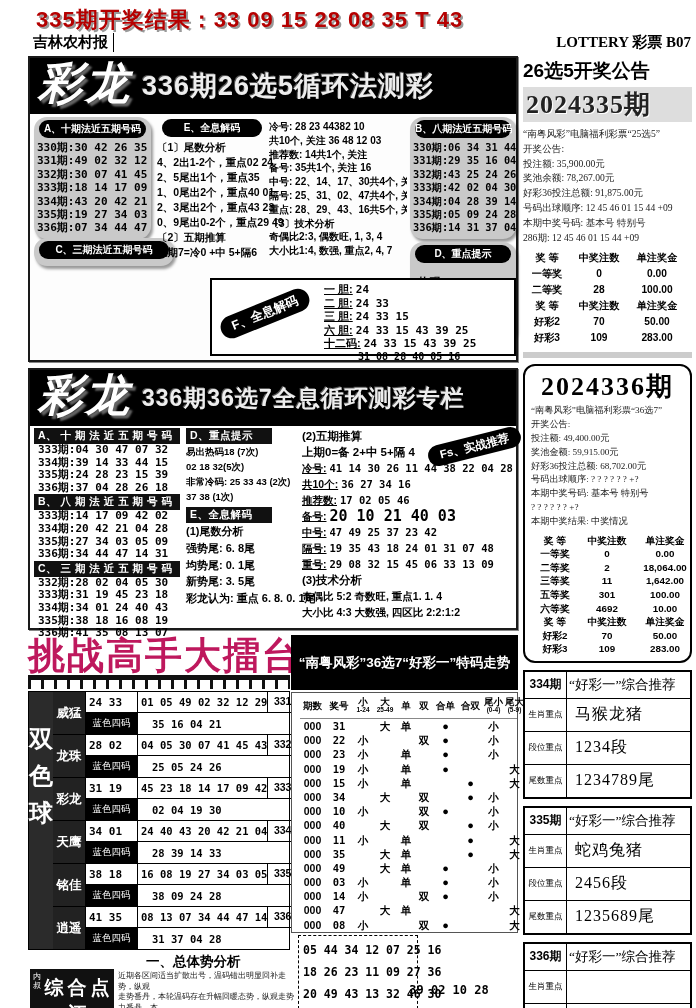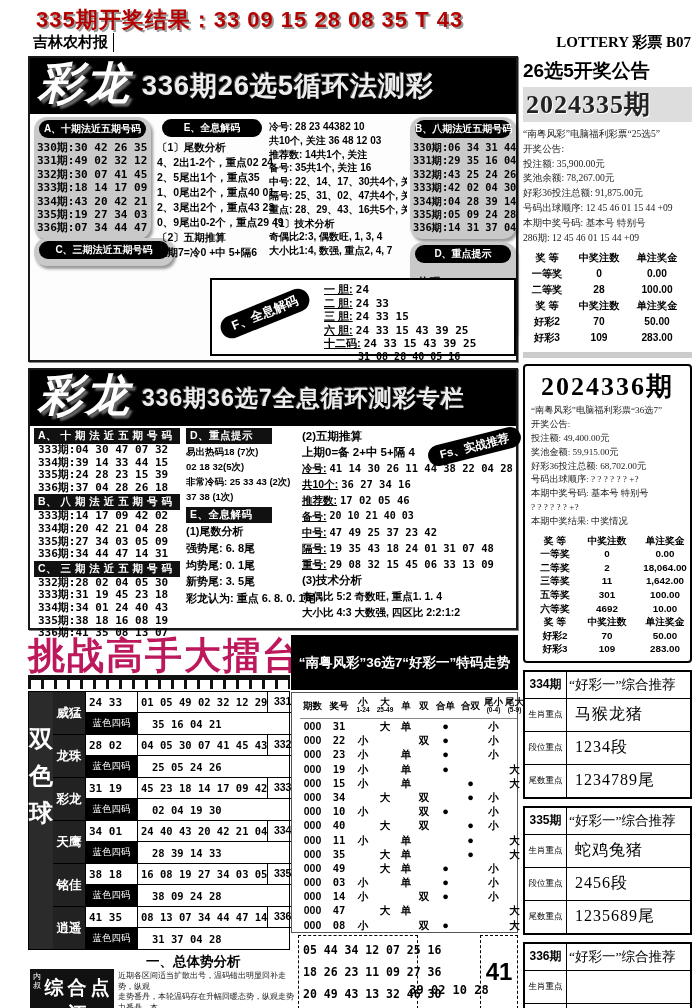--- a/index.html
+++ b/index.html
@@ -109,21 +109,21 @@
          font-size:24px; font-weight:bold; }
 
   .r-title { font-family:"Liberation Sans",sans-serif; font-weight:900; font-size:19px; margin:2px 0 3px; }
   .r-period { background:#ddd; font-size:26px; font-weight:bold; letter-spacing:1px; color:#222;
               text-shadow:1px 1px 0 #fff; padding:0 3px; margin-bottom:5px; }
   .r-lines div { font-size:9.6px; line-height:14.8px; color:#222; white-space:nowrap; overflow:hidden; }
   .r-table { margin-top:5px; font-family:"Liberation Sans",sans-serif; }
   .r-trow { display:grid; grid-template-columns:48px 56px 60px; font-size:10.2px; font-weight:bold;
             line-height:16px; text-align:center; }
   .divider { height:6px; background:#ccc; margin:6px 0; }
-  .box336 { border:2px solid #000; border-radius:4px; padding:3px 6px 5px; }
+  .box336 { border:2px solid #000; border-radius:12px; padding:3px 6px 5px; }
   .p336 { font-size:26px; font-weight:bold; text-align:center; letter-spacing:2px; }
   .box336 .r-lines div { font-size:9.2px; line-height:13.8px; }
   .box336 .r-trow { font-size:9.8px; line-height:13.6px; }
   .reco { border:2px solid #000; margin-top:7px; font-family:"Liberation Sans",sans-serif; }
   .reco-head { display:grid; grid-template-columns:42px 1fr; }
   .reco-period { border-right:1px solid #000; font-size:12px; font-weight:bold; display:flex;
                  align-items:center; justify-content:center; height:26px; }
   .reco-title { font-family:"Liberation Serif",serif; font-size:13.5px; display:flex; align-items:center;
                 padding-left:2px; white-space:nowrap; }
   .reco-row { display:grid; grid-template-columns:42px 1fr; border-top:1px solid #000; height:33px; }
@@ -183,21 +183,21 @@
       <div style="position:absolute;left:239px;top:6px;width:138px;overflow:hidden;">
         <div>
 
         <div class="cline">冷号: 28 23 44382 10</div>
               <div class="cline">共10个, 关注 36 48 12 03</div>
               <div class="cline">推荐数: 14共1个, 关注</div>
               <div class="cline">备号: 35共1个, 关注 16</div>
               <div class="cline">中号: 22、14、17、30共4个, 关注 25 31</div>
               <div class="cline">隔号: 25、31、02、47共4个, 关注 40 39</div>
               <div class="cline">重点: 28、29、43、16共5个, 关注:</div>
-              <div class="cline">〔1〕技术分析</div>
+              <div class="cline">〔3〕技术分析</div>
               <div class="cline">奇偶比2:3, 偶数旺, 1, 3, 4</div>
               <div class="cline">大小比1:4, 数强, 重点2, 4, 7</div>
             </div>
       </div>
       <div class="panel" style="left:380px;top:3px;width:106px;">
         <div class="pill">B、八期法近五期号码</div>
         <div>
 
         <div class="prow num" style="font-size:10.3px;">330期:06 34 31 44</div>
               <div class="prow num" style="font-size:10.3px;">331期:29 35 16 04</div>
@@ -293,21 +293,21 @@
               <div class="b2line">
                 <span class="lab">共10个:</span>
                 <span class="num" style="font-size:10.5px;">36 27 34 16</span>
               </div>
               <div class="b2line">
                 <span class="lab">推荐数:</span>
                 <span class="num" style="font-size:10.5px;">17 02 05 46</span>
               </div>
               <div class="b2line">
                 <span class="lab">备号:</span>
-                <span class="num" style="font-size:10px;">20 10 21 40 03</span>
+                <span class="num" style="font-size:15px;">20 10 21 40 03</span>
               </div>
               <div class="b2line">
                 <span class="lab">中号:</span>
                 <span class="num" style="font-size:10.5px;">47 49 25 37 23 42</span>
               </div>
               <div class="b2line">
                 <span class="lab">隔号:</span>
                 <span class="num" style="font-size:10.5px;">19 35 43 18 24 01 31 07 48</span>
               </div>
               <div class="b2line">
@@ -614,21 +614,20 @@
           <div>走势番丹，本轮温码存在升幅回暖态势，纵观走势力番丹，本</div>
         </div>
     <div class="numbers">
       <div class="nb1">
 
       <div class="num">05 44 34 12 07 25 16</div>
             <div class="num">18 26 23 11 09 27 36</div>
             <div class="num">20 49 43 13 32 46 30</div>
           </div>
       <div class="nb2 num">39 02 10 28</div>
-      <div class="nb3">41</div>
     </div>
   </div>
 </div>
 
 <div class="rcol">
   <div class="r-title">26选5开奖公告</div>
   <div class="r-period">2024335期</div>
   <div class="r-lines">
 
   <div>“南粤风彩”电脑福利彩票“25选5”</div>

